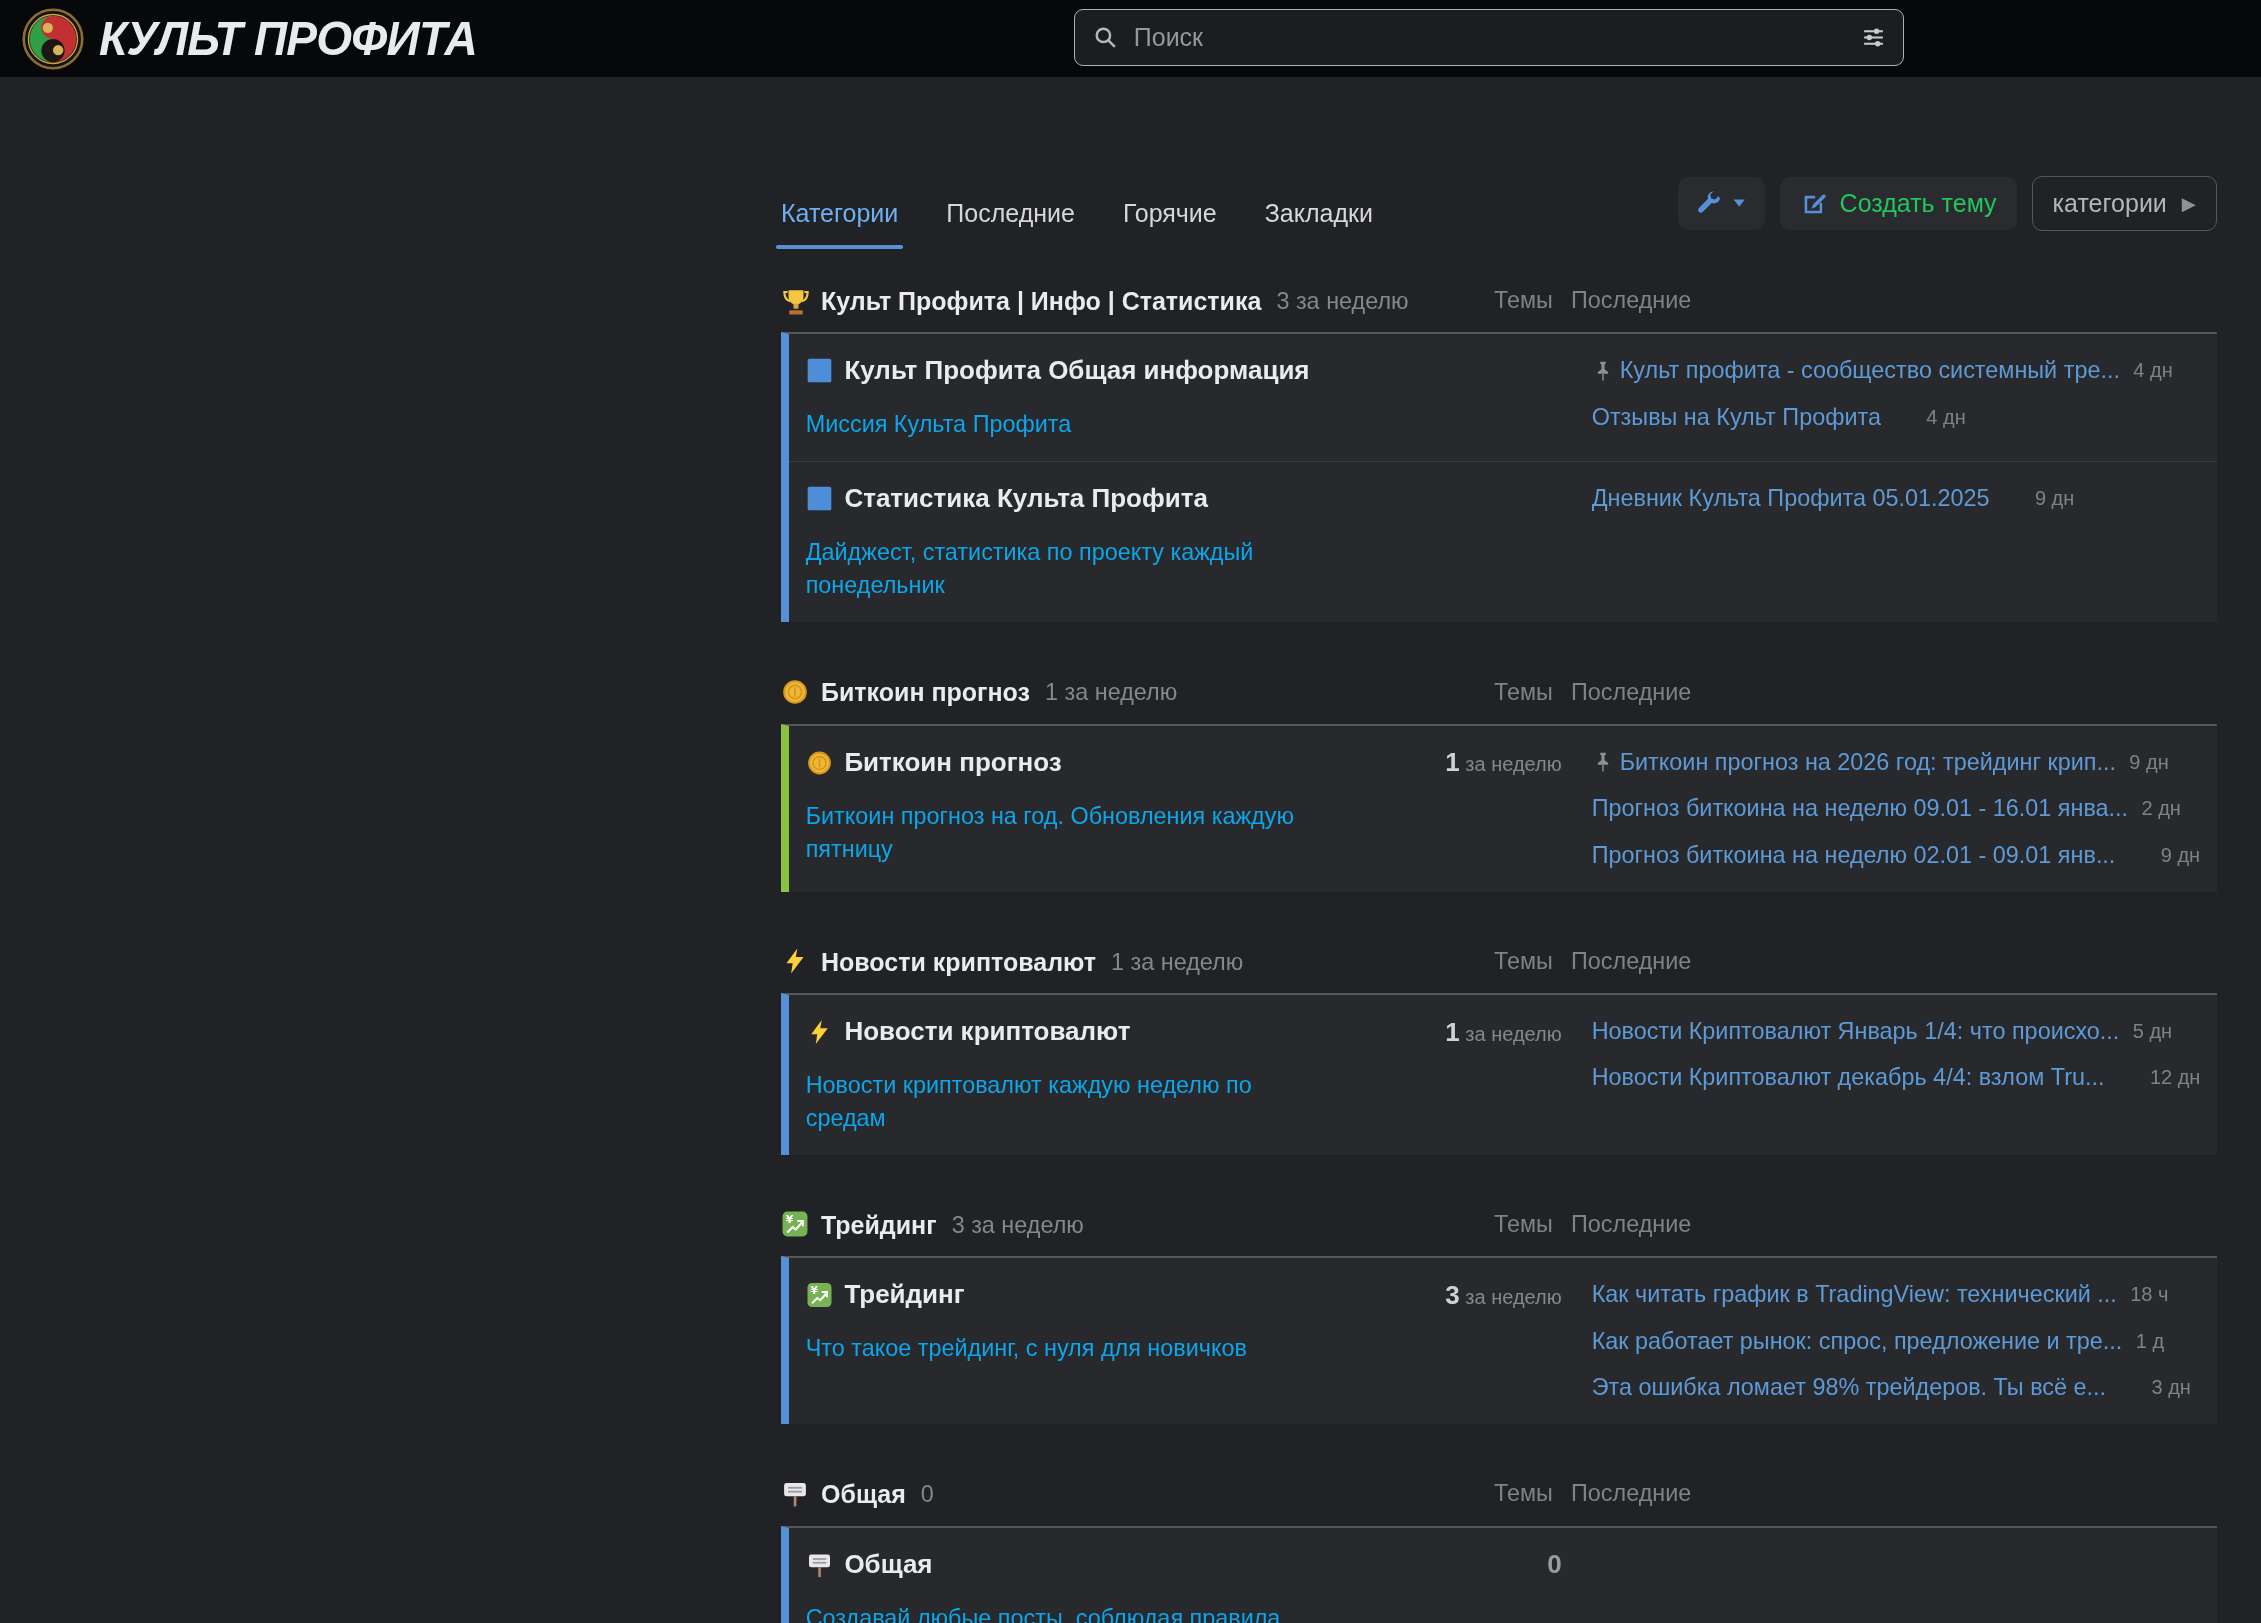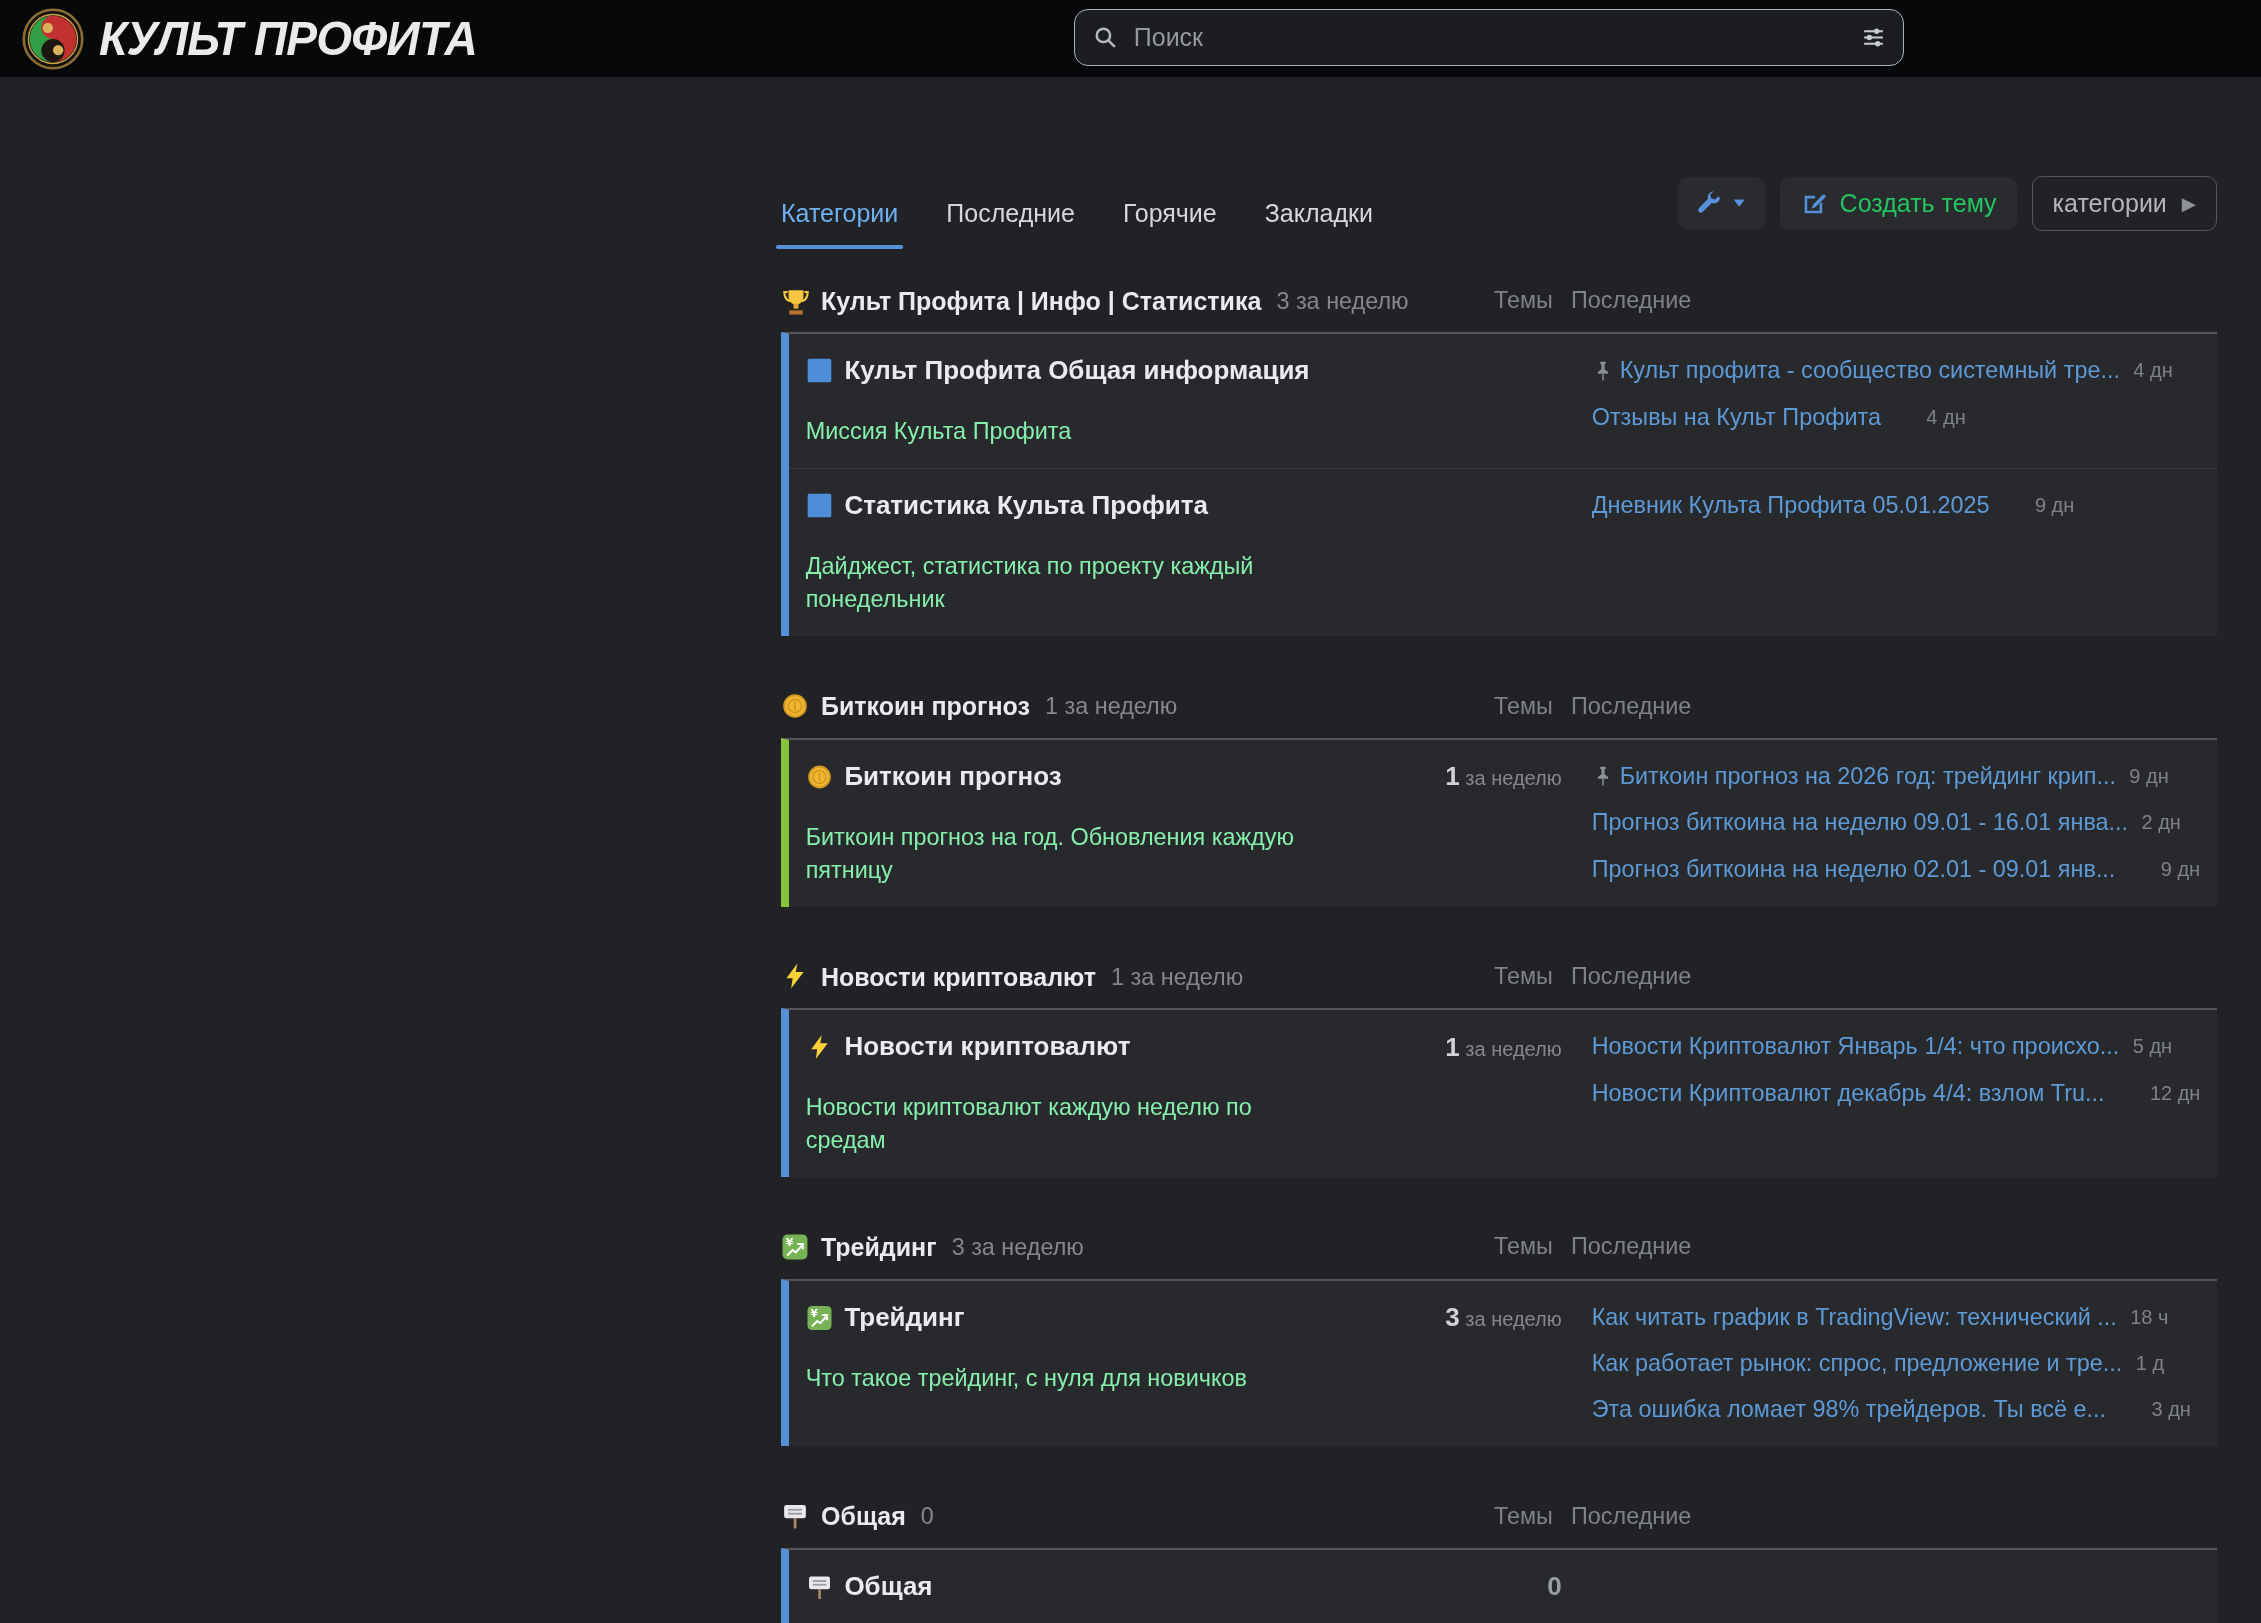--- a/index.html
+++ b/index.html
@@ -6,21 +6,21 @@
   .page{position:relative;width:2261px;height:1624px;background:#212226;overflow:hidden;
         font-family:"Liberation Sans","DejaVu Sans",sans-serif;}
   
   .topbar{position:absolute;top:0;left:0;width:100%;height:77px;background:#07080a;
           display:flex;align-items:center;}
   .logo-wrap{display:flex;align-items:center;gap:15px;padding-left:22px;}
   .logo-emblem{width:62px;height:62px;flex:none;}
   .site-title{font-size:48px;font-weight:bold;font-style:italic;color:#e9eaec;
               letter-spacing:-0.8px;transform:scaleX(.96);transform-origin:left center;white-space:nowrap;}
   .searchbox{position:absolute;left:1074px;top:9.2px;width:828px;height:55px;background:#1c1d20;
-             border:1.7px solid #a9b1b9;border-radius:14px;display:flex;align-items:center;}
+             border:1.7px solid #a9b1b9;border-radius:9px;display:flex;align-items:center;}
   .searchbox .mag{margin-left:18.4px;flex:none;display:flex;}
   .searchbox input{flex:1;background:transparent;border:none;outline:none;color:#d0d2d5;
                    font-size:25px;margin-left:13.4px;font-family:inherit;}
   .searchbox input::placeholder{color:#95989c;}
   .searchbox .filter{margin-right:16.7px;flex:none;display:flex;cursor:pointer;}
   
   .main{position:absolute;left:781px;top:164px;width:1436px;}
   .navrow{display:flex;align-items:flex-end;justify-content:space-between;height:67px;}
   .tabs{display:flex;gap:48px;align-items:center;}
   .tab{font-size:25px;color:#d6d7d9;position:relative;cursor:pointer;padding-bottom:3.3px;}
@@ -45,21 +45,21 @@
   .col-topics{left:713px;}
   .col-latest{left:790px;}
   .section-block{margin-top:13.4px;background:#28292d;border-top:2.5px solid#55565a;
                  border-left:8.3px solid #5590d9;}
   .cat-row{display:flex;padding:20px 6.7px 20px 16.7px;}
   .cat-row.sep{border-top:0.8px solid #3b3c40;}
   .cat-left{width:622px;flex:none;}
   .cat-title-line{display:flex;align-items:center;height:33px;}
   .cat-chip{width:27px;height:27px;margin-right:11.7px;flex:none;display:flex;}
   .cat-name{font-size:26px;font-weight:bold;color:#eaebed;white-space:nowrap;cursor:pointer;}
-  .cat-desc{margin-top:28px;font-size:23.4px;color:#86efac;line-height:33px;max-width:509px;}
+  .cat-desc{margin-top:21px;font-size:23.4px;color:#0ea5e9;line-height:33px;max-width:509px;}
   .cat-stats{width:134px;flex:none;text-align:right;font-size:20px;color:#85878b;
              line-height:30px;padding-top:1.7px;}
   .cat-stats .num{font-size:26px;font-weight:bold;color:#cfd1d4;}
   .cat-stats .num.zero{color:#9a9da0;font-weight:bold;}
   .cat-topics{flex:1;min-width:0;padding-left:30px;}
   .t-line{display:flex;align-items:center;height:33px;margin-bottom:13.4px;}
   .t-line:last-child{margin-bottom:0;gap:32px;}
   .t-pin{width:28px;flex:none;display:flex;}
   .t-link{font-size:23.4px;color:#5d9ad6;white-space:nowrap;overflow:hidden;min-width:0;
           flex:0 1 auto;cursor:pointer;}

